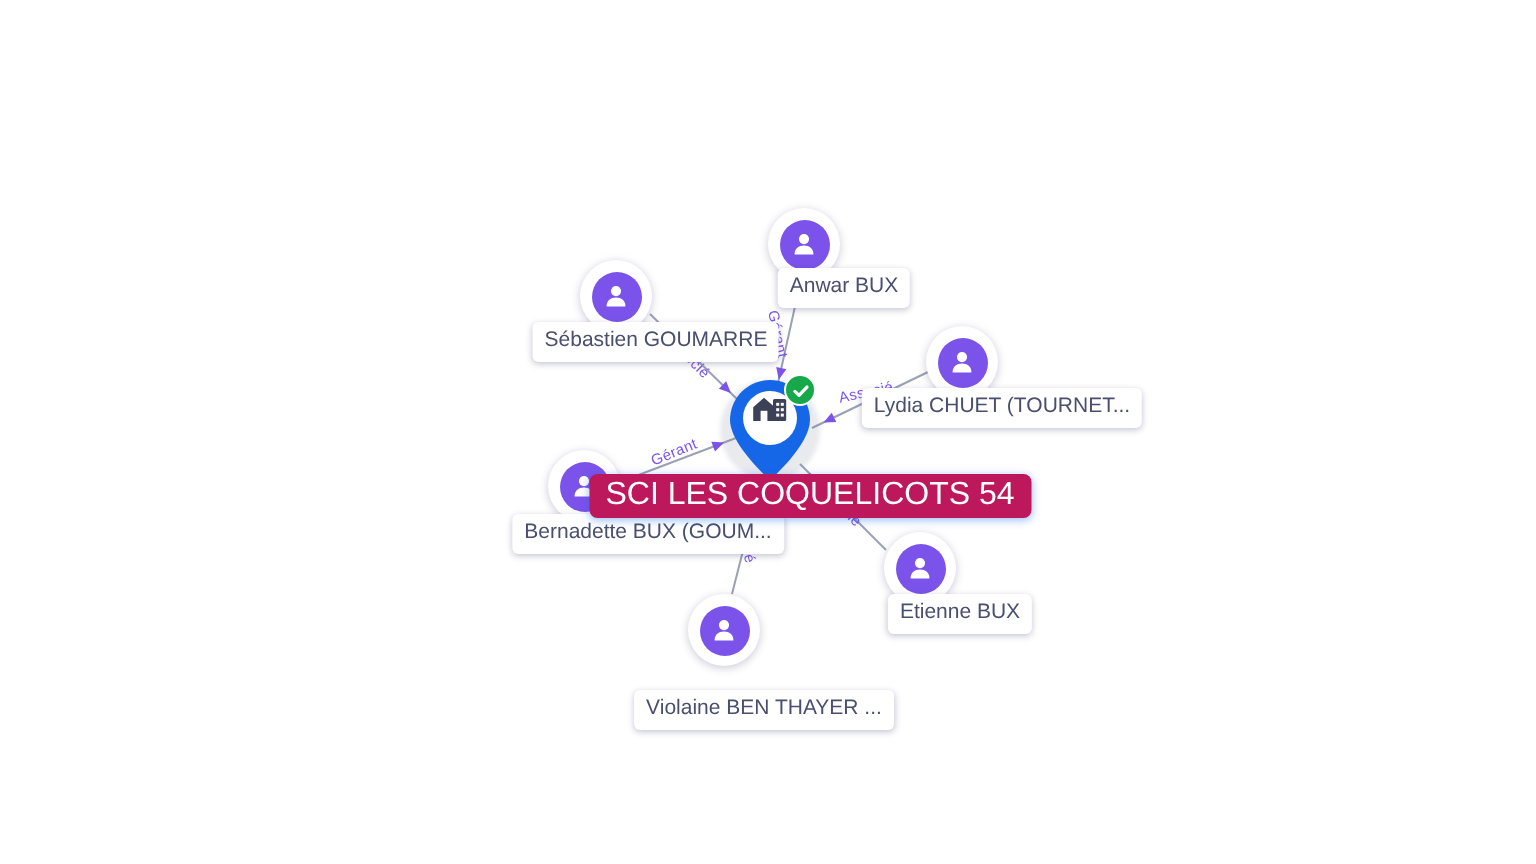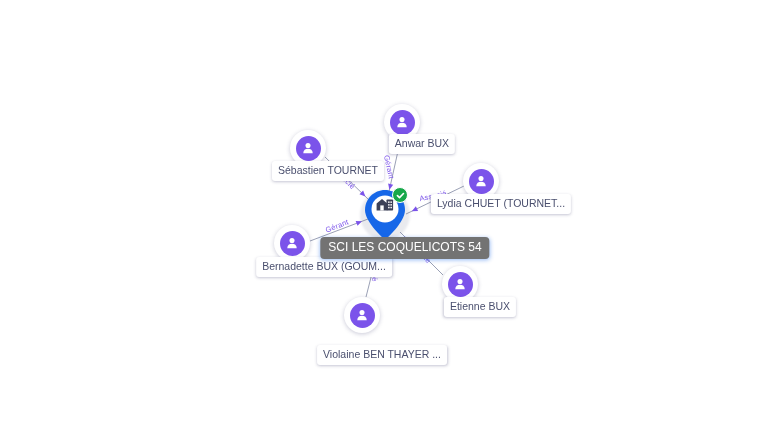--- a/index.html
+++ b/index.html
@@ -57,23 +57,23 @@
     color: #4a4f6e;
     font-size: 10.5px;
     line-height: 13px;
     padding: 3px 6px 4px 6px;
     border-radius: 3px;
     white-space: nowrap;
     box-shadow: 0 1px 3px rgba(60,60,110,0.30);
     margin-left: 20px;
   }
   .node-label.center {
-    background: #737373;
+    background: #be185d;
     color: #ffffff;
-    font-size: 12px;
+    font-size: 16px;
     font-weight: 400;
     box-shadow: 0 1px 4px rgba(22,103,232,0.45);
     border-radius: 4px;
     padding: 4px 8px 5px 8px;
   }
   
   #company-node {
     position: absolute;
     transform: translate(-50%, -50%);
     width: 62px;
@@ -184,21 +184,21 @@
       <div class="node" style="left: 308px; top: 148px;">
         <div class="avatar-wrap">
           <div class="avatar-disc">
             <svg width="14" height="14" viewBox="0 0 16 16" xmlns="http://www.w3.org/2000/svg">
               <circle cx="8" cy="5.2" r="2.9" fill="#ffffff"></circle>
               <path d="M2.6 14 C2.6 10.6 5.0 8.9 8 8.9 C11 8.9 13.4 10.6 13.4 14 Z" fill="#ffffff"></path>
             </svg>
           </div>
         </div>
       </div>
-      <div class="node-label" style="left: 308px; top: 161px;">Sébastien TOURNET</div>
+      <div class="node-label" style="left: 308px; top: 161px;">Sébastien GOUMARRE</div>
       <div class="node" style="left: 481px; top: 181px;">
         <div class="avatar-wrap">
           <div class="avatar-disc">
             <svg width="14" height="14" viewBox="0 0 16 16" xmlns="http://www.w3.org/2000/svg">
               <circle cx="8" cy="5.2" r="2.9" fill="#ffffff"></circle>
               <path d="M2.6 14 C2.6 10.6 5.0 8.9 8 8.9 C11 8.9 13.4 10.6 13.4 14 Z" fill="#ffffff"></path>
             </svg>
           </div>
         </div>
       </div>

